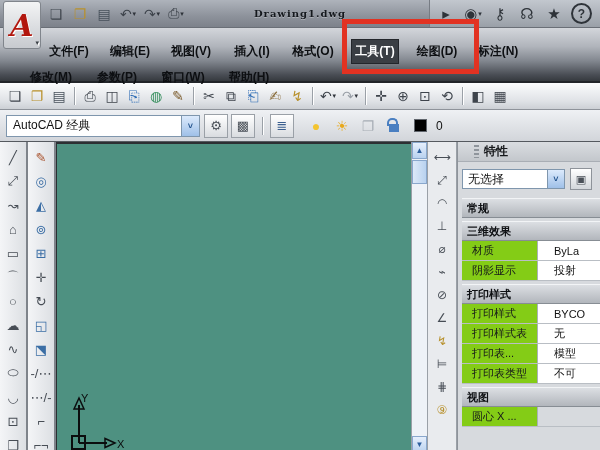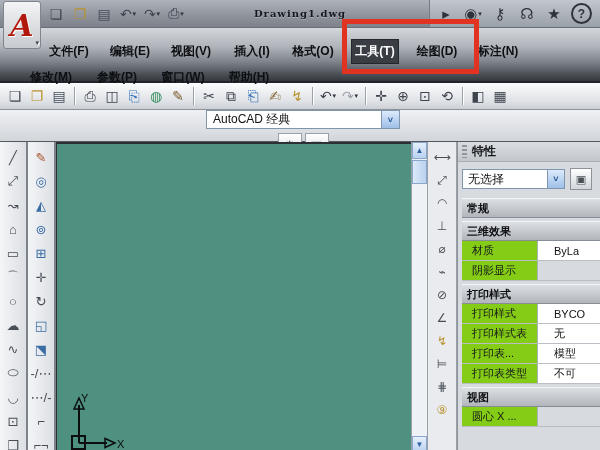--- a/index.html
+++ b/index.html
@@ -44,21 +44,21 @@
   .red-box{position:absolute;left:342px;top:19px;width:127px;height:45px;
            border:5px solid #e23222;z-index:60;}
 
   
   .std-toolbar{height:26px;background:linear-gradient(#fbfcfd,#dfe2e6 70%,#ccd0d5);
                border-bottom:1px solid #8e939a;display:flex;align-items:center;padding-left:5px;gap:2px;}
   .tb-sep{width:1px;height:18px;background:#9aa0a7;margin:0 3px;box-shadow:1px 0 0 #fff;}
 
   
   .ws-toolbar{height:31px;background:linear-gradient(#eff1f4,#d2d5da);
-              border-bottom:1px solid #55595f;display:flex;align-items:center;padding-left:6px;gap:4px;flex-direction:column;}
+              border-bottom:1px solid #55595f;display:flex;align-items:center;padding-left:6px;gap:4px;}
   .ws-combo{width:186px;height:20px;background:#fff;border:1px solid #7f96ad;
             display:flex;align-items:center;font-size:12px;padding-left:6px;color:#111;}
   .ws-combo .chev{margin-left:auto;width:17px;height:100%;
                   background:linear-gradient(#dceafc,#9fc0e8);border-left:1px solid #7f96ad;
                   display:flex;align-items:center;justify-content:center;
                   color:#1d4e89;font-size:9px;font-weight:bold;}
   .ws-btn{width:22px;height:22px;border:1px solid #9aa0a7;background:linear-gradient(#ffffff,#d9dce0);
           display:flex;align-items:center;justify-content:center;font-size:13px;color:#4a5058;}
   .lay-field{display:flex;align-items:center;gap:6px;height:22px;padding:0 8px;font-size:12px;color:#111;}
   .lock{width:10px;height:8px;background:#4a7fc1;position:relative;display:inline-block;margin-top:5px;}
@@ -88,21 +88,21 @@
 
   .dim-tb{width:28px;background:#e9ebee;border-left:1px solid #9aa0a7;border-right:1px solid #9aa0a7;
           display:flex;flex-direction:column;align-items:center;padding-top:3px;overflow:hidden;flex:0 0 auto;}
   .dim-tb .vtb-btn{height:23px;font-size:12px;}
 
   
   .props{width:142px;background:#d7dade;display:flex;flex-direction:column;
          border-left:1px solid #8e939a;flex:0 0 auto;overflow:hidden;}
   .props-header{height:19px;display:flex;align-items:center;gap:5px;
                 background:linear-gradient(#dadde1,#c3c7cc);font-weight:bold;font-size:12px;
-                color:#16181b;padding-left:4px;border-bottom:1px solid #a9aeb5;}
+                color:#16181b;padding-left:16px;border-bottom:1px solid #a9aeb5;}
   .grip{width:5px;height:13px;
         background:repeating-linear-gradient(180deg,#8f959c 0 2px,transparent 2px 4px);}
   .props-body{flex:1;padding:6px 0 0 4px;overflow:hidden;}
   .sel-row{display:flex;align-items:center;margin-bottom:8px;}
   .sel-combo{width:103px;height:20px;background:#fff;border:1px solid #7f96ad;font-size:12px;
              display:flex;align-items:center;padding-left:5px;color:#111;box-sizing:border-box;}
   .sel-combo .chev{margin-left:auto;width:16px;height:100%;
                    background:linear-gradient(#dceafc,#9fc0e8);border-left:1px solid #7f96ad;
                    display:flex;align-items:center;justify-content:center;
                    color:#1d4e89;font-size:9px;font-weight:bold;}
@@ -305,20 +305,21 @@
         </div>
         <div id="prop-sections">
             <div class="sec-bar">常规</div>
             <div class="sec-bar">三维效果</div>
             <div class="prop-row">
               <div class="prop-label">材质</div>
               <div class="prop-value">ByLa</div>
             </div>
             <div class="prop-row">
               <div class="prop-label">阴影显示</div>
+              <div class="prop-value">投射</div>
             </div>
             <div class="sec-bar">打印样式</div>
             <div class="prop-row">
               <div class="prop-label">打印样式</div>
               <div class="prop-value">BYCO</div>
             </div>
             <div class="prop-row">
               <div class="prop-label">打印样式表</div>
               <div class="prop-value">无</div>
             </div>

